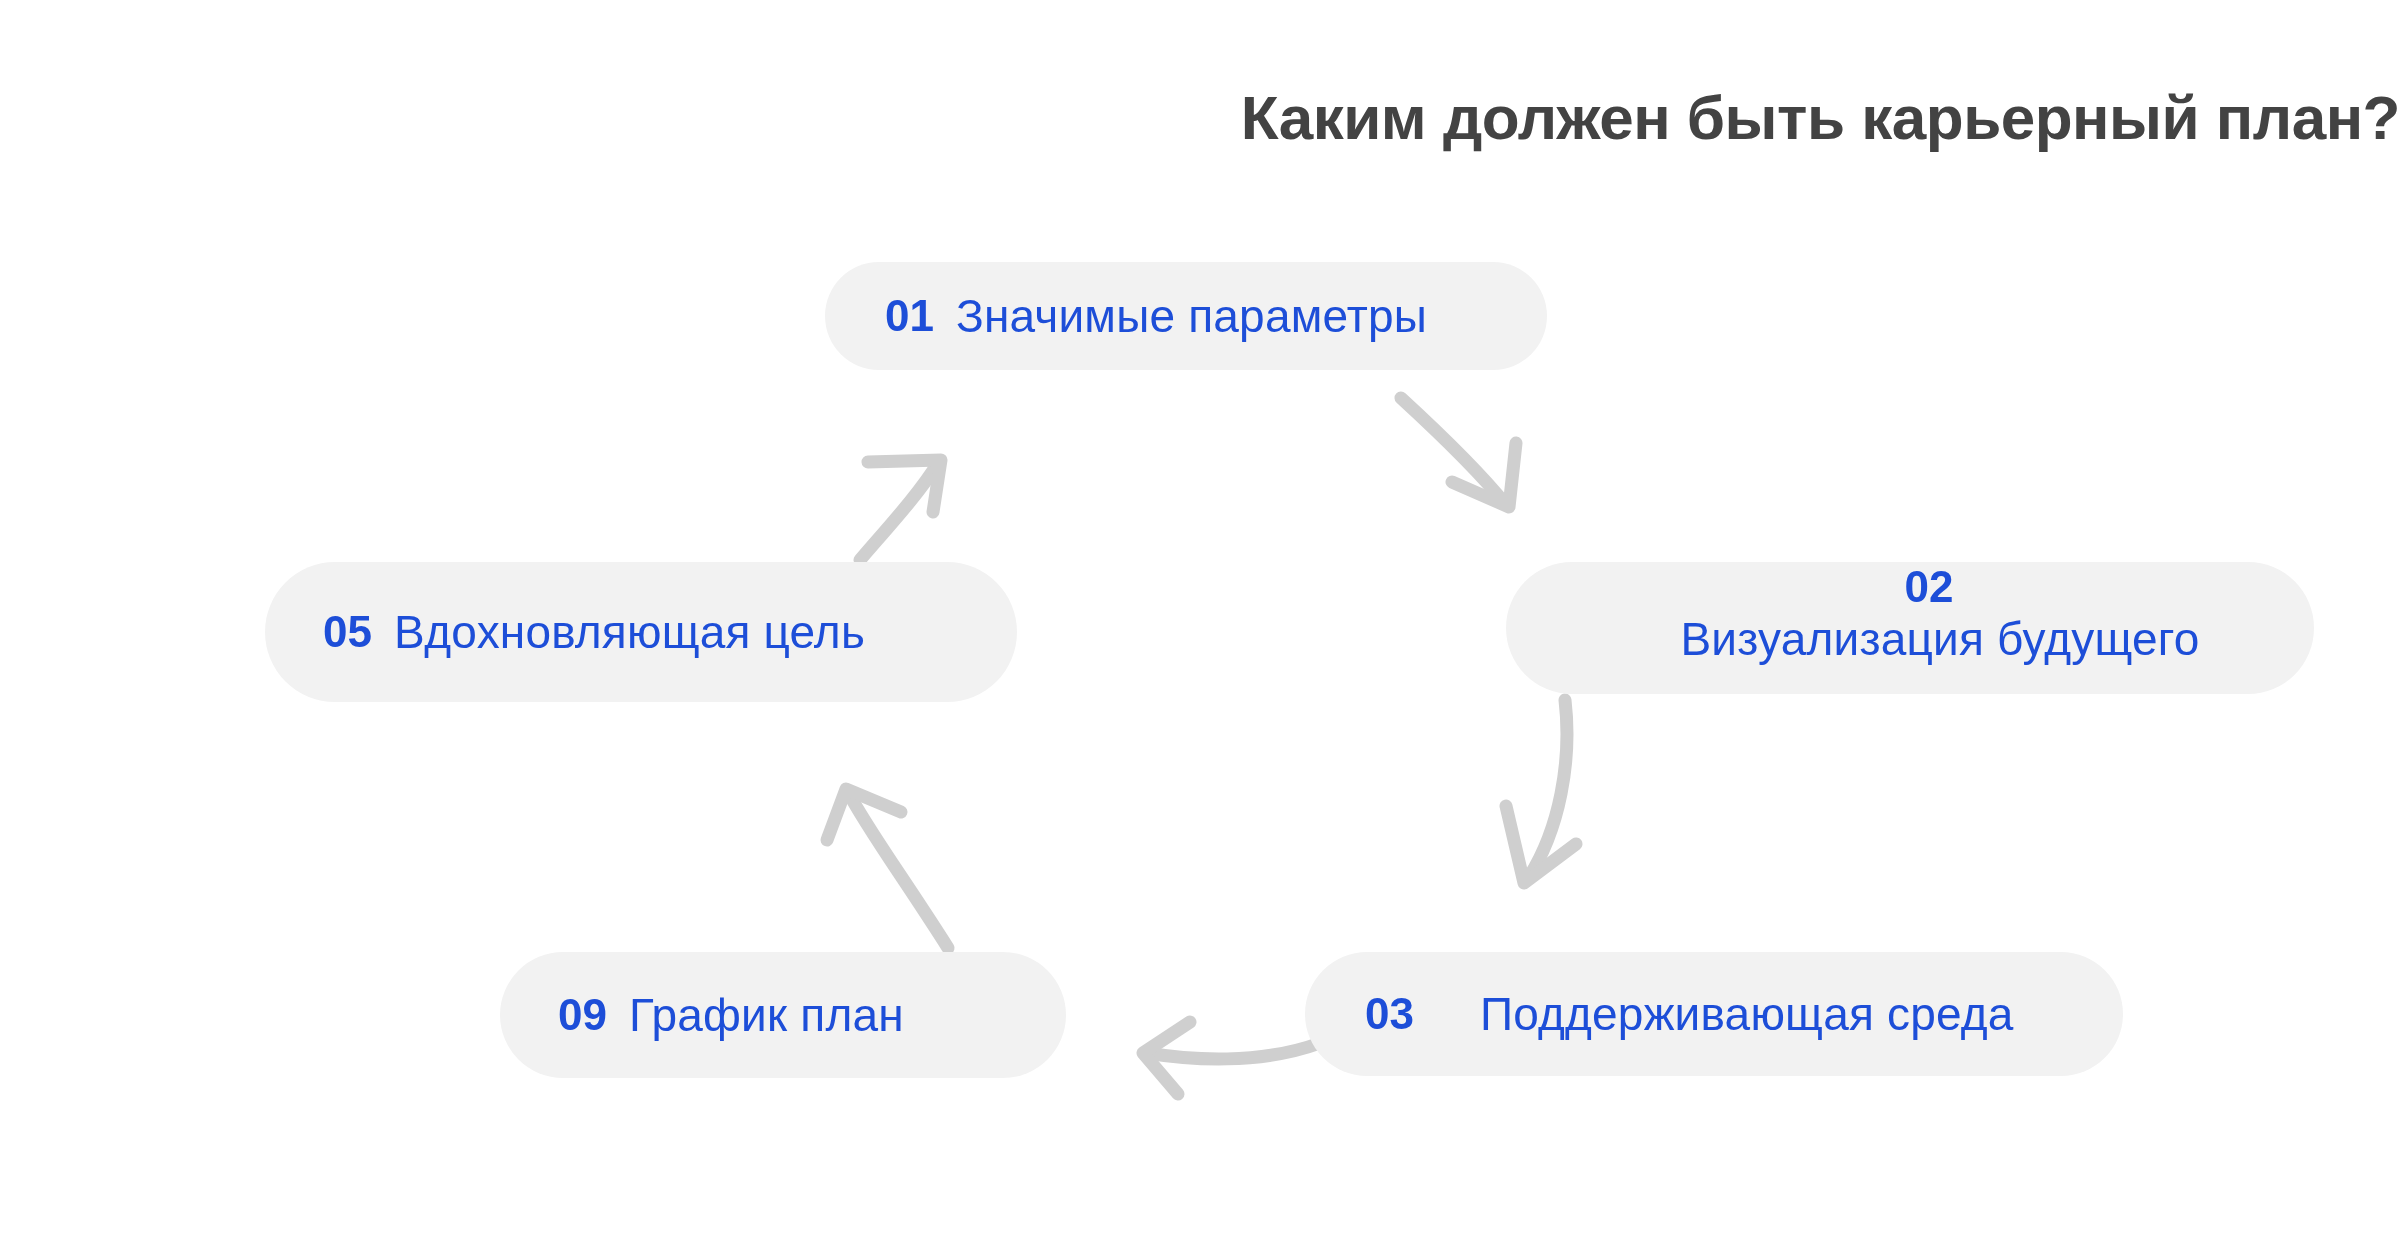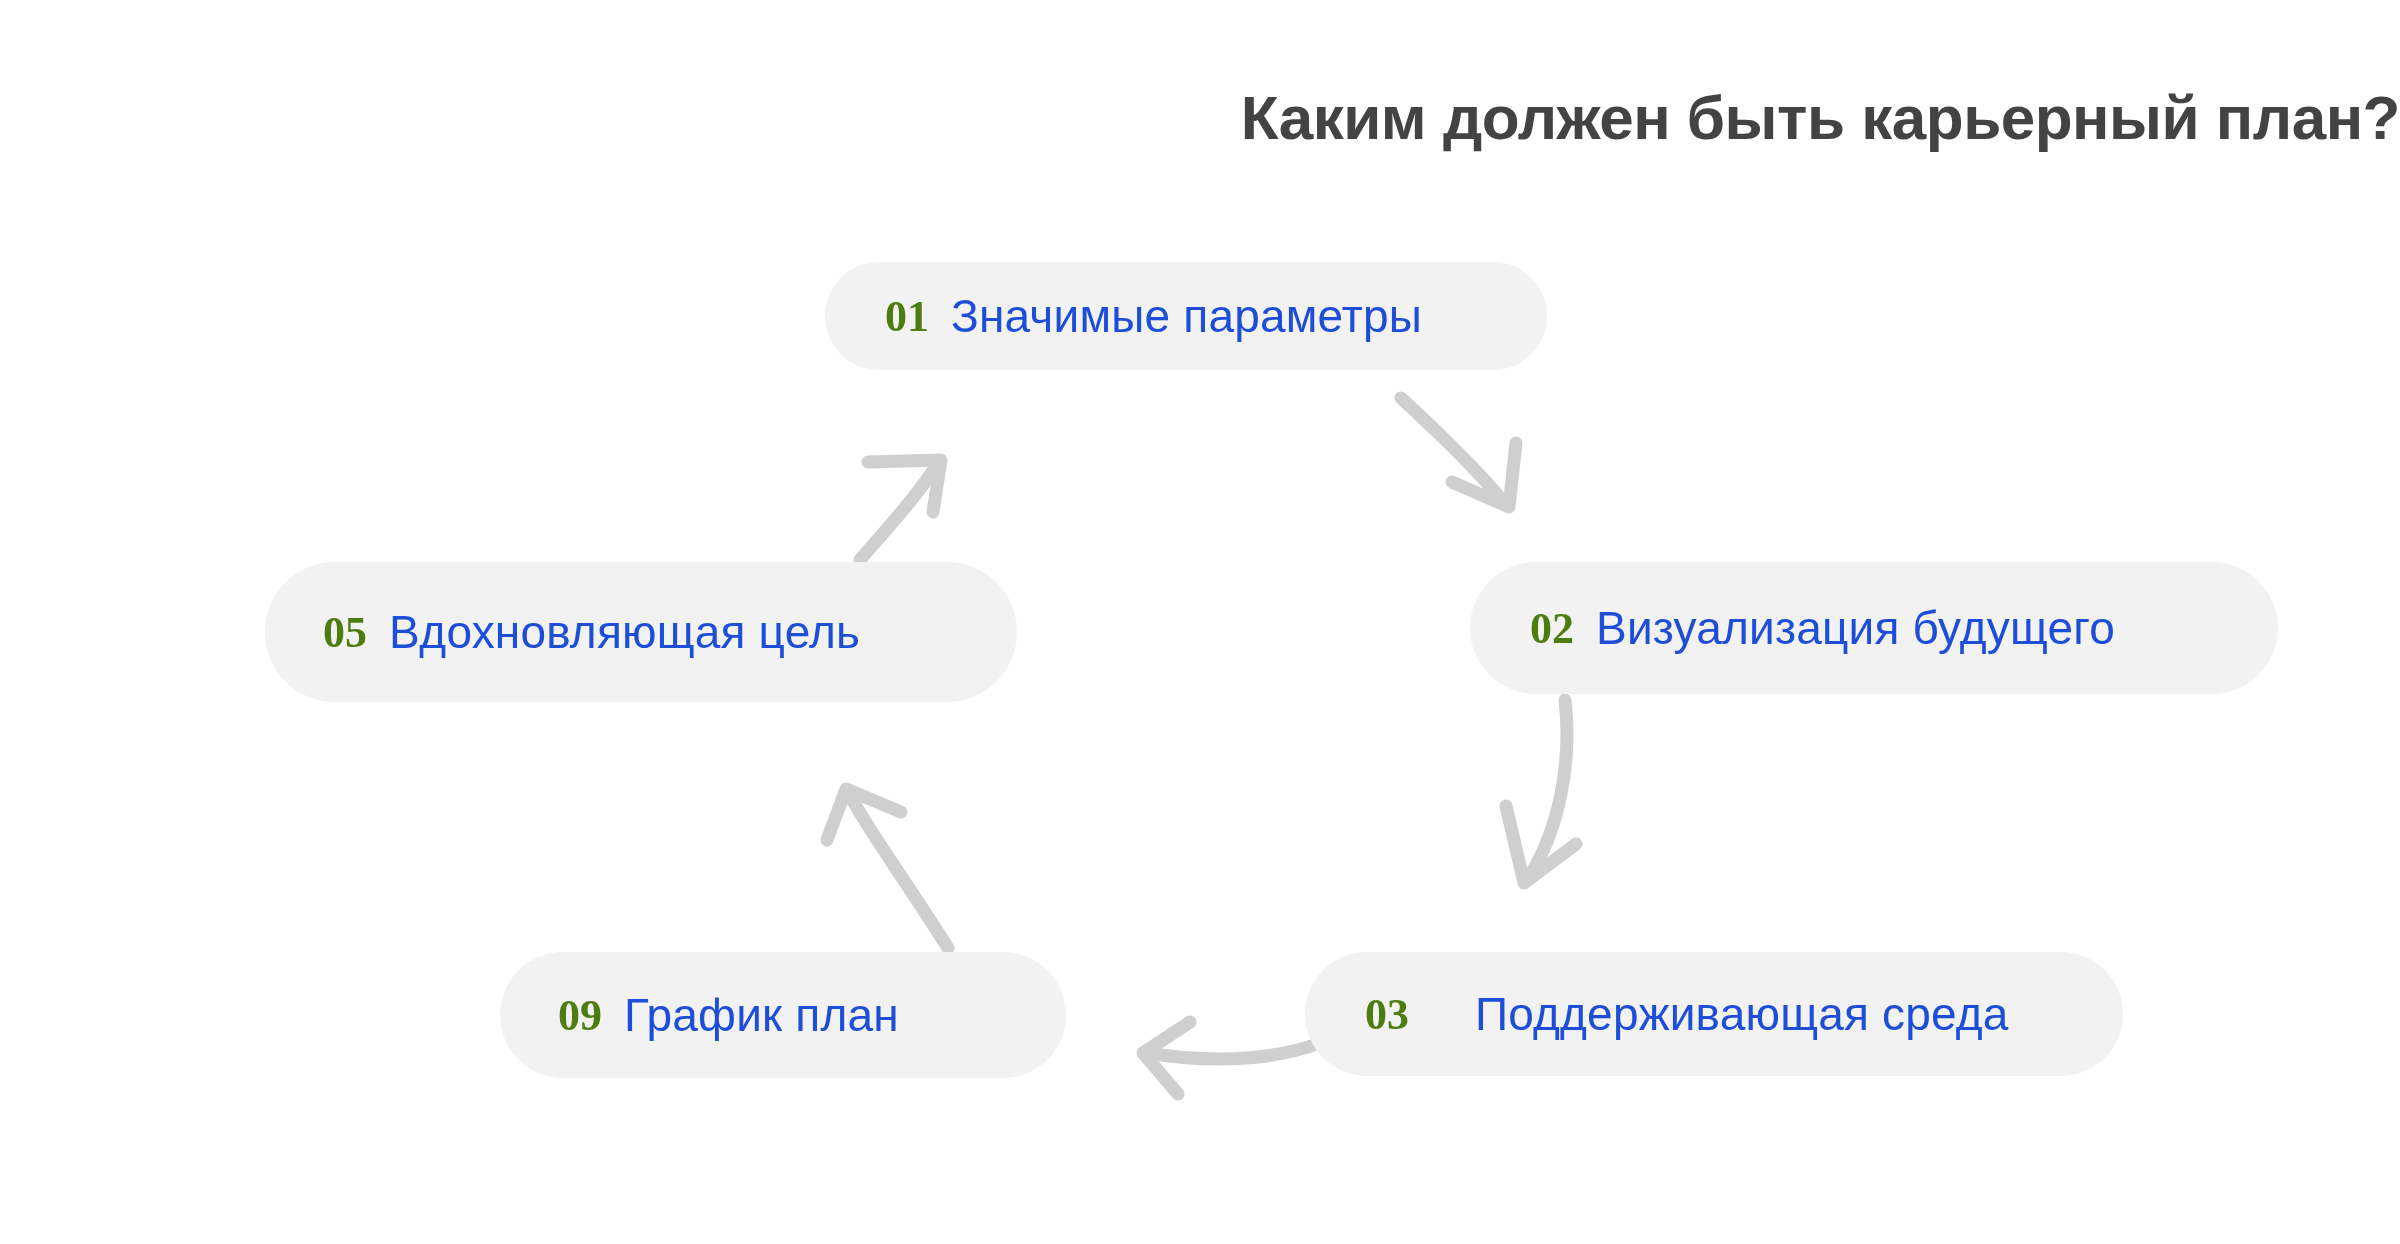--- a/index.html
+++ b/index.html
@@ -41,37 +41,36 @@
   .pill {
     position: absolute;
     background: #f2f2f2;
     border-radius: 999px;
     display: flex;
     align-items: center;
     box-sizing: border-box;
     white-space: nowrap;
   }
   .pill .num {
-    color: #4d7c0f;
+    color: #1d4ed8;
     font-weight: 700;
     font-size: 44px;
     letter-spacing: 0px;
     margin-right: 22px;
-    font-family: Liberation Serif, serif;
   }
   .pill .label {
     color: #1d4ed8;
     font-weight: 400;
     font-size: 46px;
     letter-spacing: 0.2px;
   }
 
   
   #pill-1 { left: 825px;  top: 262px;  width: 722px; height: 108px; padding-left: 60px; }
-  #pill-2 { left: 1470px; top: 562px;  width: 808px; height: 132px; padding-left: 60px; }
+  #pill-2 { left: 1506px; top: 562px;  width: 808px; height: 132px; padding-left: 60px; flex-direction: column; }
   #pill-3 { left: 1305px; top: 952px;  width: 818px; height: 124px; padding-left: 60px; gap: 44px; }
   #pill-4 { left: 500px;  top: 952px;  width: 566px; height: 126px; padding-left: 58px; }
   #pill-5 { left: 265px;  top: 562px;  width: 752px; height: 140px; padding-left: 58px; }
 </style>
 </head>
 <body>
 
 <div id="canvas">
 
   <div class="title">Каким должен быть карьерный план?</div>

